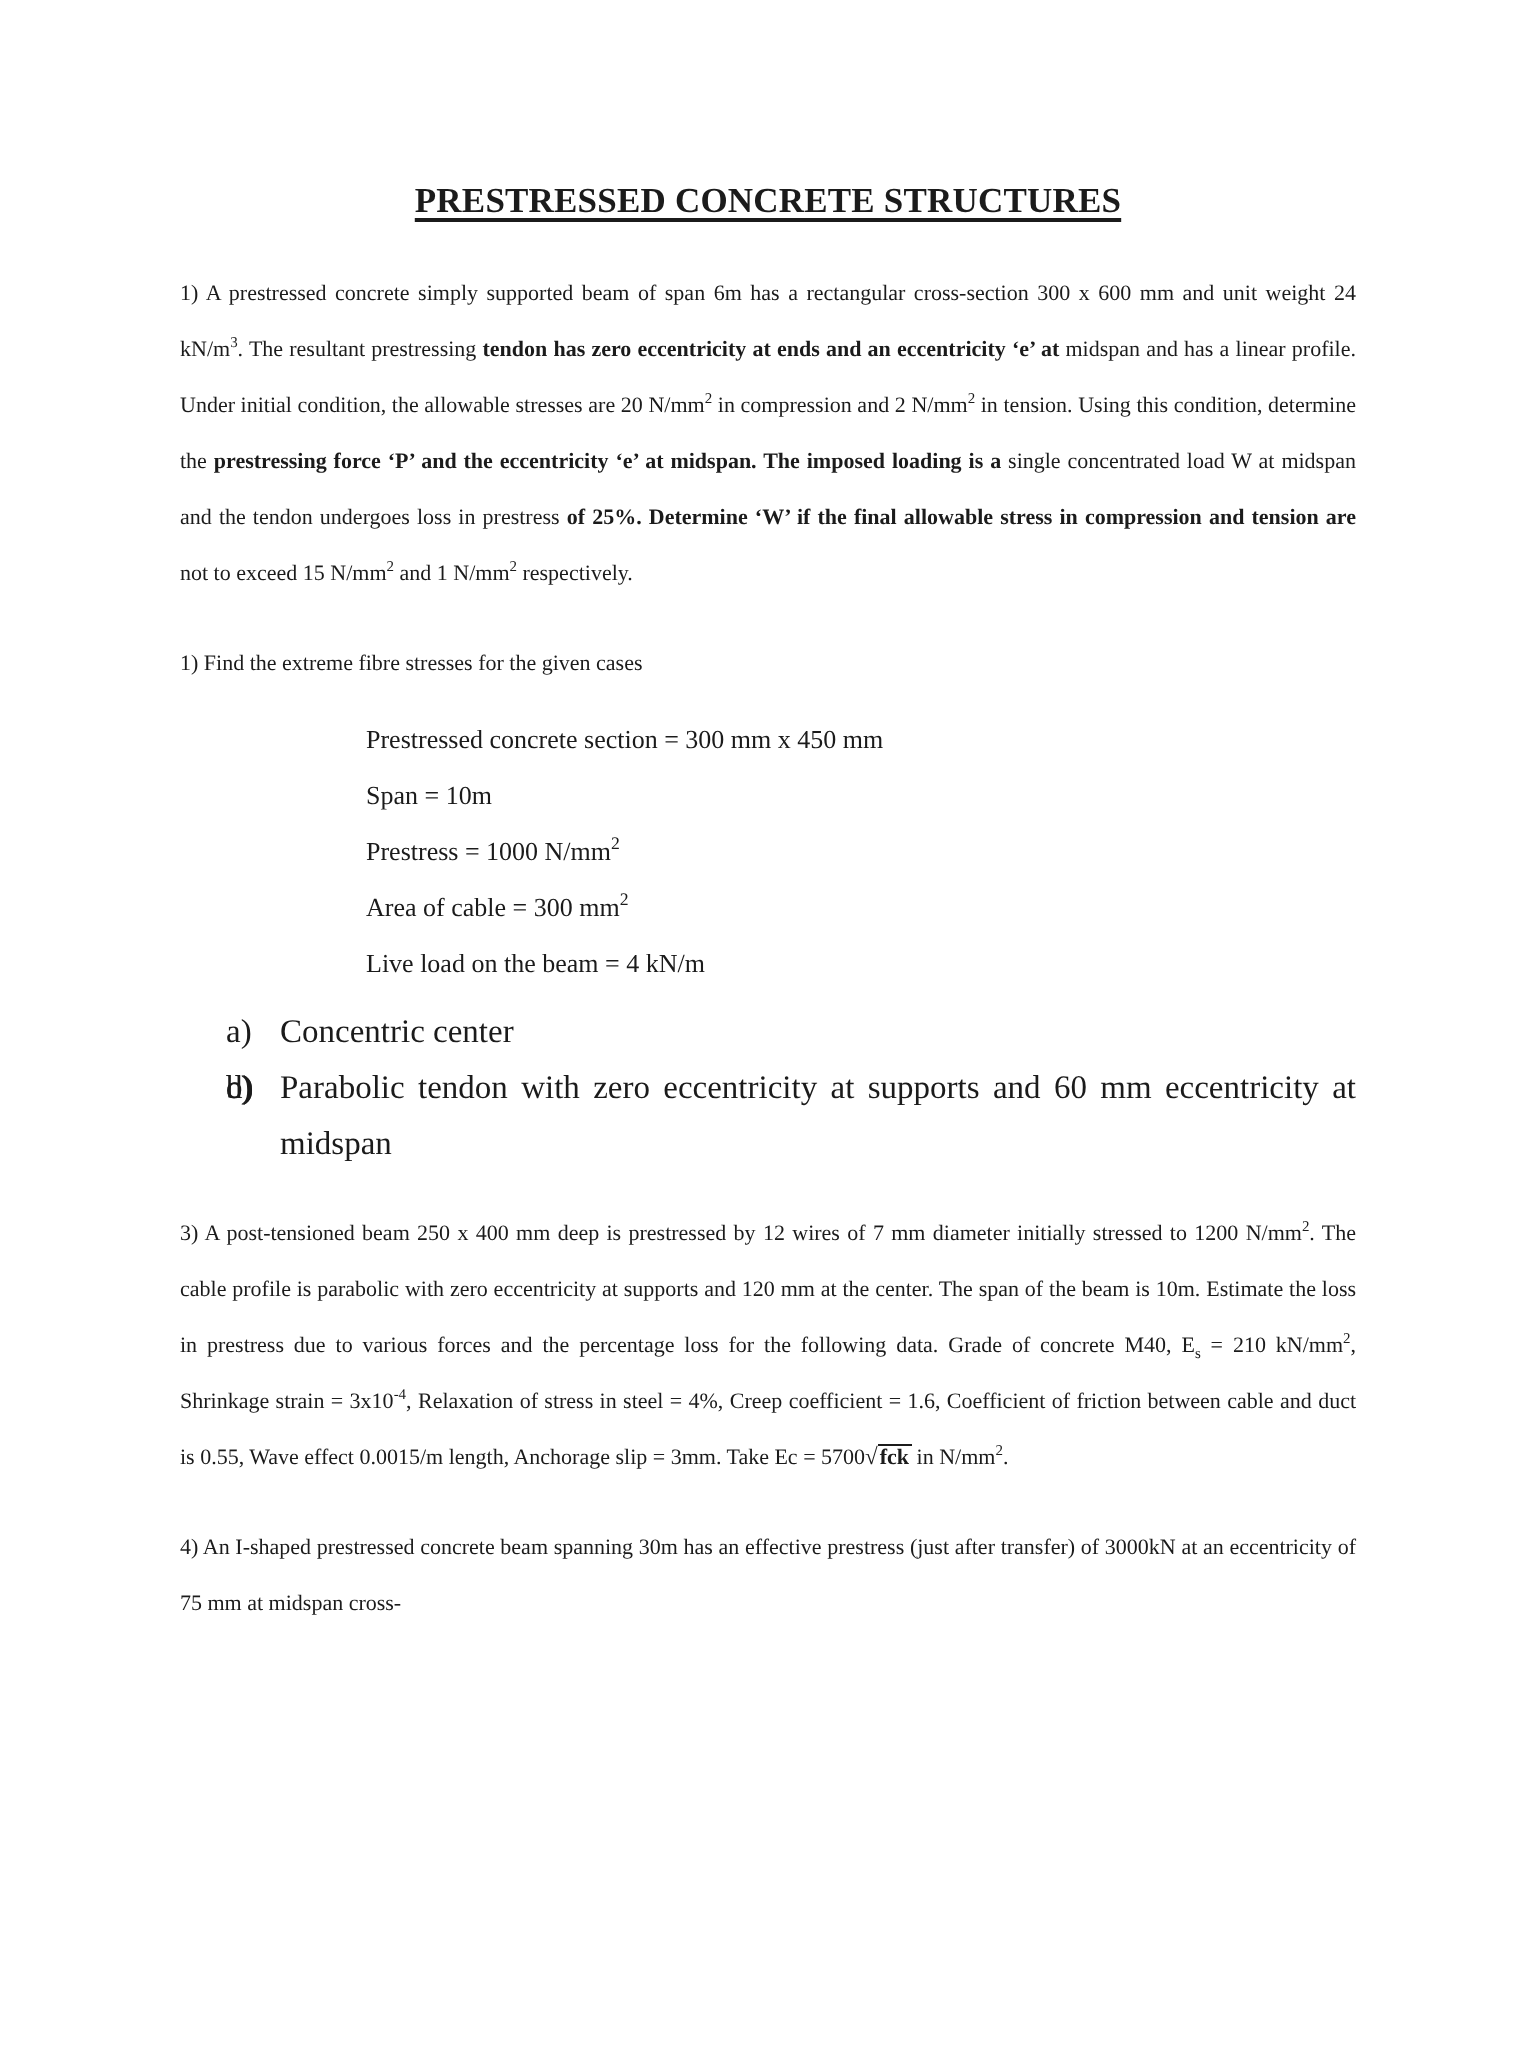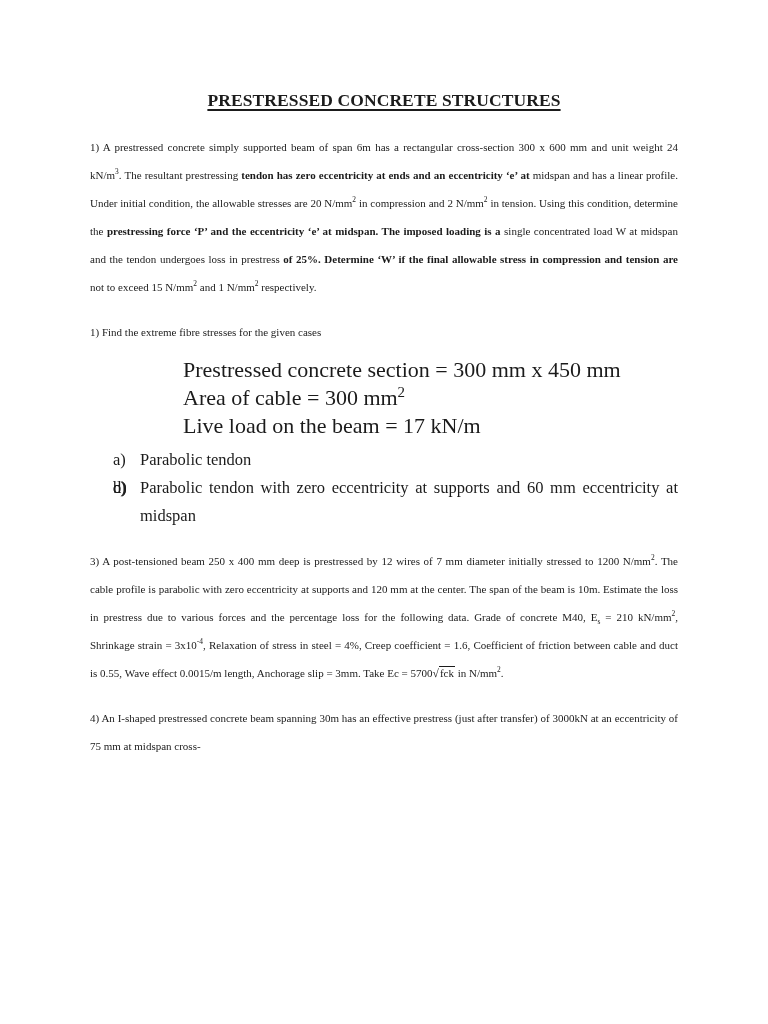--- a/index.html
+++ b/index.html
@@ -46,21 +46,21 @@
   }
   .para.last {
     margin-bottom: 0;
   }
   .para b, .b {
     font-weight: bold;
   }
   .spec-block {
     margin: 10px 0 6px 0;
     padding-left: 93px;
-    font-size: 22px;
+    font-size: 13px;
     line-height: 28px;
     font-family: Liberation Serif, serif;
   }
   .spec-line {
     white-space: nowrap;
   }
   .alpha-list {
     list-style: none;
     margin: 2px 0 17px 0;
     padding: 0 0 0 23px;
@@ -93,43 +93,45 @@
   }
   .radical {
     white-space: nowrap;
   }
   .radical .rad-sign {
     font-size: 1.05em;
   }
   .radical .rad-body {
     border-top: 1.4px solid #1b1b1b;
     padding: 0 1px;
-    font-weight: normal;
+    font-weight: bold;
     margin-top: 40px;
   }
 </style>
 </head>
 <body>
 
 <div class="page">
 
   <h1 class="doc-title"><span class="tt">PRESTRESSED CONCRETE STRUCTURES</span></h1>
 
   <p class="para"><span>1) A prestressed concrete simply supported beam of span 6m has a rectangular cross-section 300 x 600 mm and unit weight 24 kN/m</span><sup>3</sup><span>. The resultant prestressing </span><b>tendon has zero eccentricity at ends and an eccentricity ‘e’ at</b><span> midspan and has a linear profile. Under initial condition, the allowable stresses are 20 N/mm</span><sup>2</sup><span> in compression and 2 N/mm</span><sup>2</sup><span> in tension. Using this condition, determine the </span><b>prestressing force ‘P’ and the eccentricity ‘e’ at midspan. The imposed loading is a</b><span> single concentrated load W at midspan and the tendon undergoes loss in prestress </span><b>of 25%. Determine ‘W’ if the final allowable stress in compression and tension are</b><span> not to exceed 15 N/mm</span><sup>2</sup><span> and 1 N/mm</span><sup>2</sup><span> respectively.</span></p>
 
   <p class="para" style="margin-bottom:0"><span>1) Find the extreme fibre stresses for the given cases</span></p>
 
   <div class="spec-block">
     <div class="spec-line"><span>Prestressed concrete section = 300 mm x 450 mm</span><sup></sup></div>
+    <div class="spec-line"><span>Span = 10m</span><sup></sup></div>
+    <div class="spec-line"><span>Prestress = 1000 N/mm</span><sup>2</sup></div>
     <div class="spec-line"><span>Area of cable = 300 mm</span><sup>2</sup></div>
-    <div class="spec-line"><span>Live load on the beam = 17 kN/m</span><sup></sup></div>
+    <div class="spec-line"><span>Live load on the beam = 4 kN/m</span><sup></sup></div>
   </div>
 
   <ul class="alpha-list">
-    <li><span class="marker">a)</span><span>Parabolic tendon</span></li>
+    <li><span class="marker">a)</span><span>Concentric center</span></li>
     <li><span class="marker">b)</span></li>
     <li><span class="marker">c)</span></li>
     <li><span class="marker">d)</span><span>Parabolic tendon with zero eccentricity at supports and 60 mm eccentricity at midspan</span></li>
   </ul>
 
   <p class="para"><span>3) A post-tensioned beam 250 x 400 mm deep is prestressed by 12 wires of 7 mm diameter initially stressed to 1200 N/mm</span><sup>2</sup><span>. The cable profile is parabolic with zero eccentricity at supports and 120 mm at the center. The span of the beam is 10m. Estimate the loss in prestress due to various forces and the percentage loss for the following data. Grade of concrete M40, E</span><sub>s</sub><span> = 210 kN/mm</span><sup>2</sup><span>, Shrinkage strain = 3x10</span><sup>-4</sup><span>, Relaxation of stress in steel = 4%, Creep coefficient = 1.6, Coefficient of friction between cable and duct is 0.55, Wave effect 0.0015/m length, Anchorage slip = 3mm. Take Ec = 5700</span><span class="radical"><span class="rad-sign">√</span><span class="rad-body">fck</span></span><span> in N/mm</span><sup>2</sup><span>.</span></p>
 
   <p class="para last"><span>4) An I-shaped prestressed concrete beam spanning 30m has an effective prestress (just after transfer) of 3000kN at an eccentricity of 75 mm at midspan cross-</span></p>
 
 </div>

